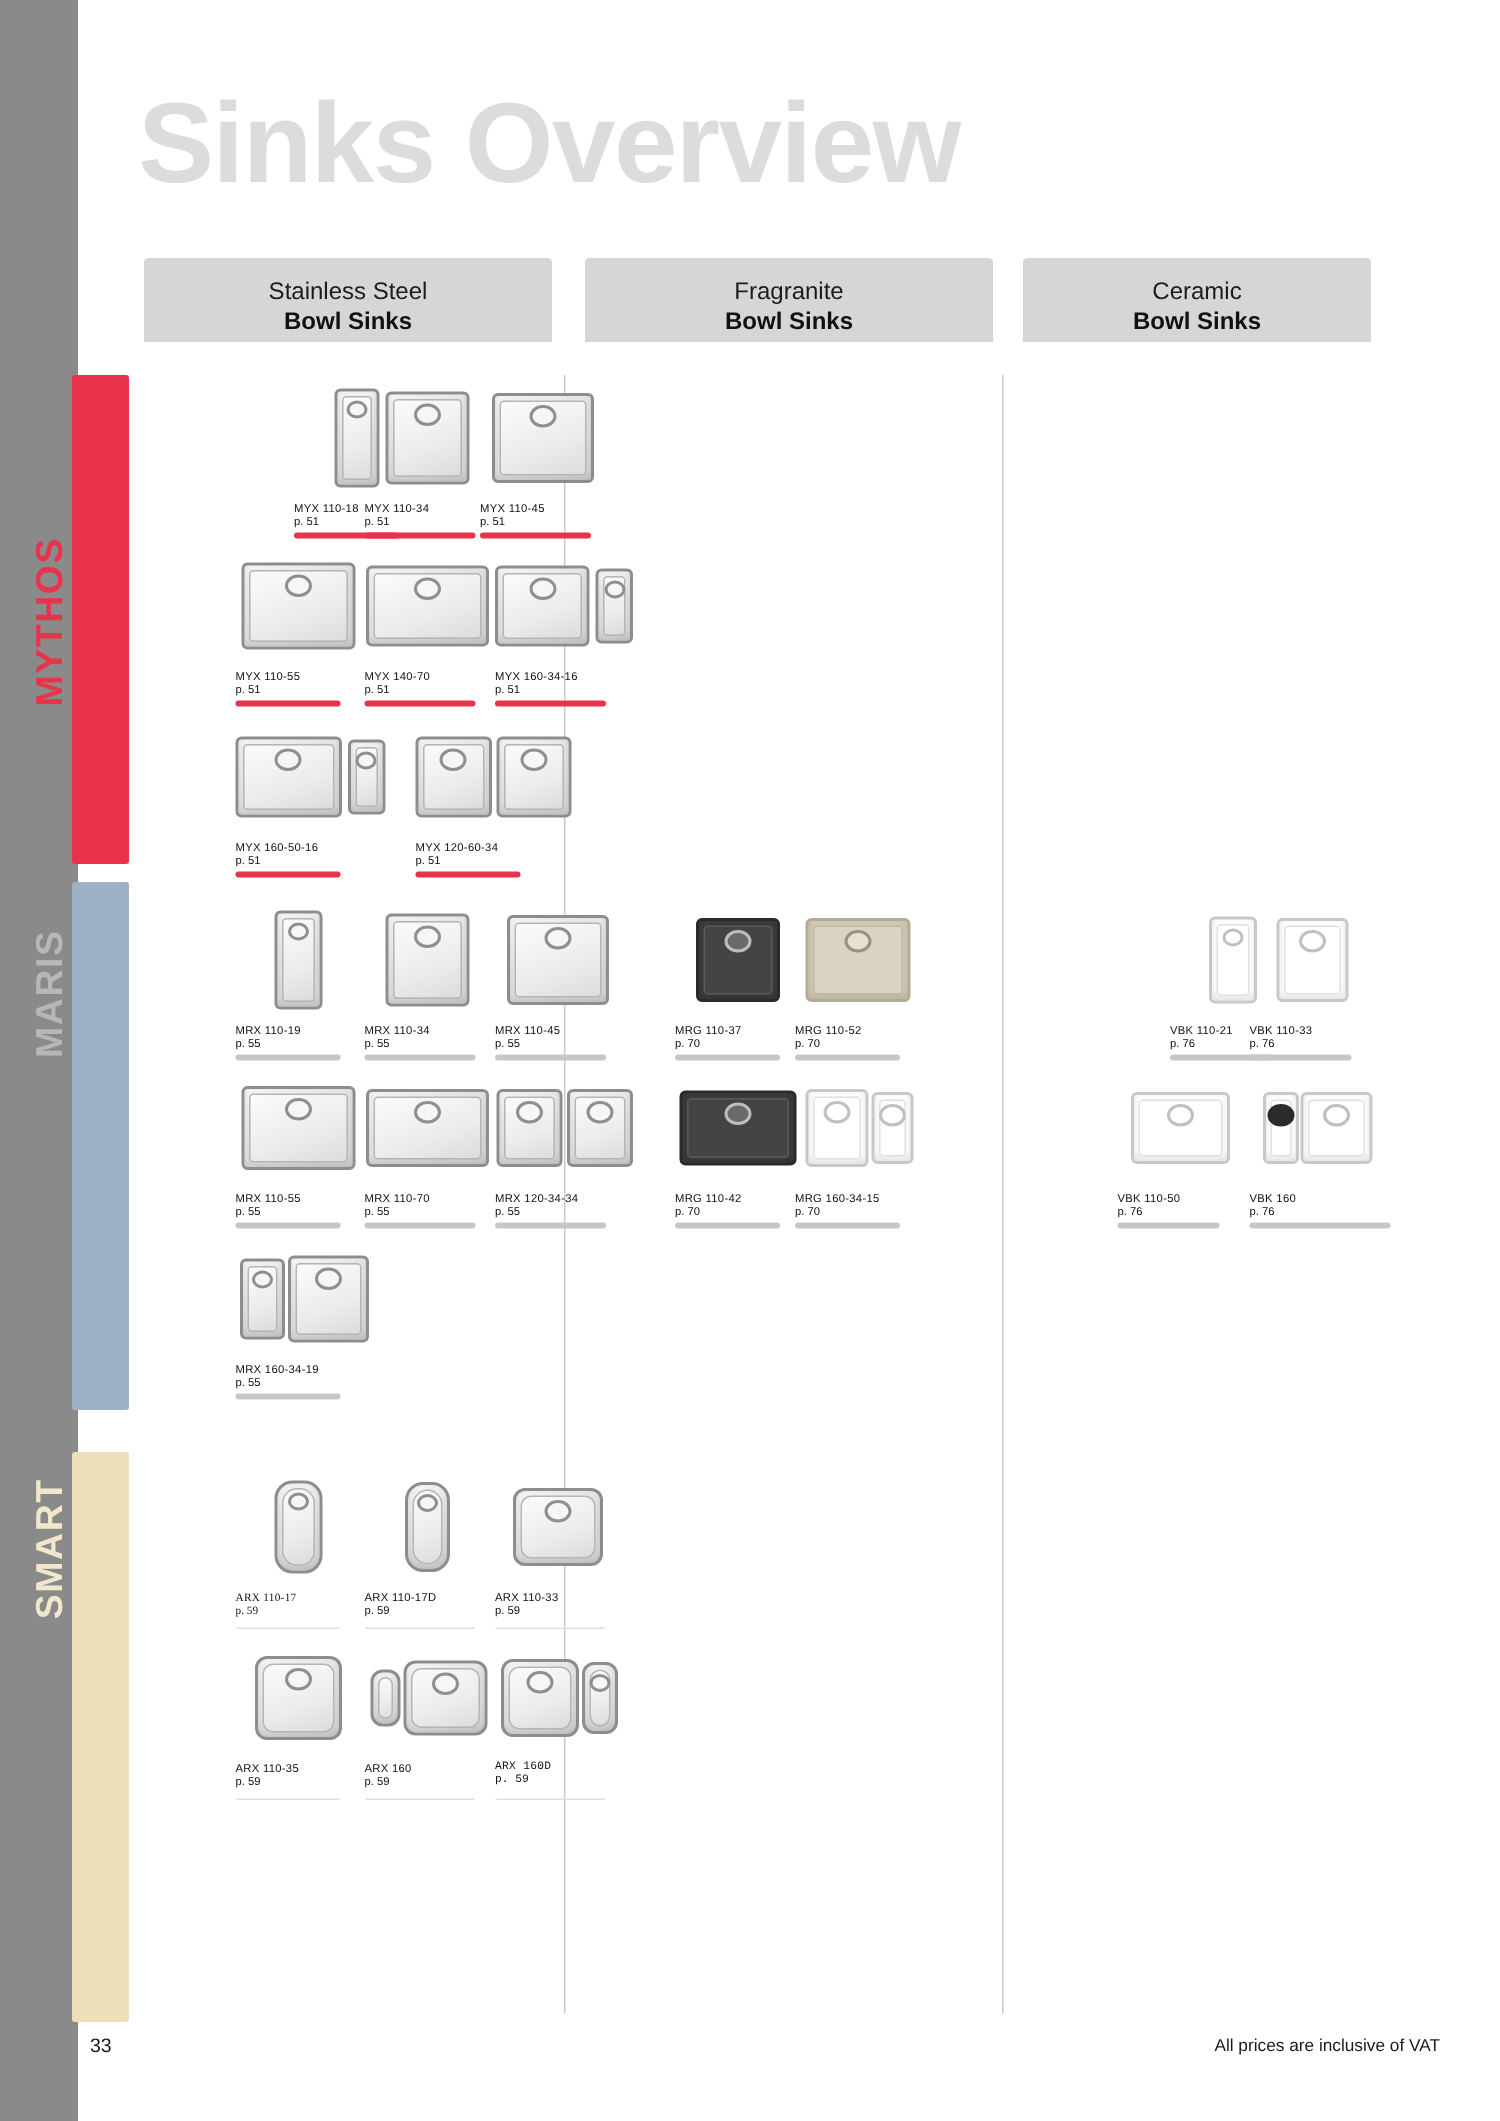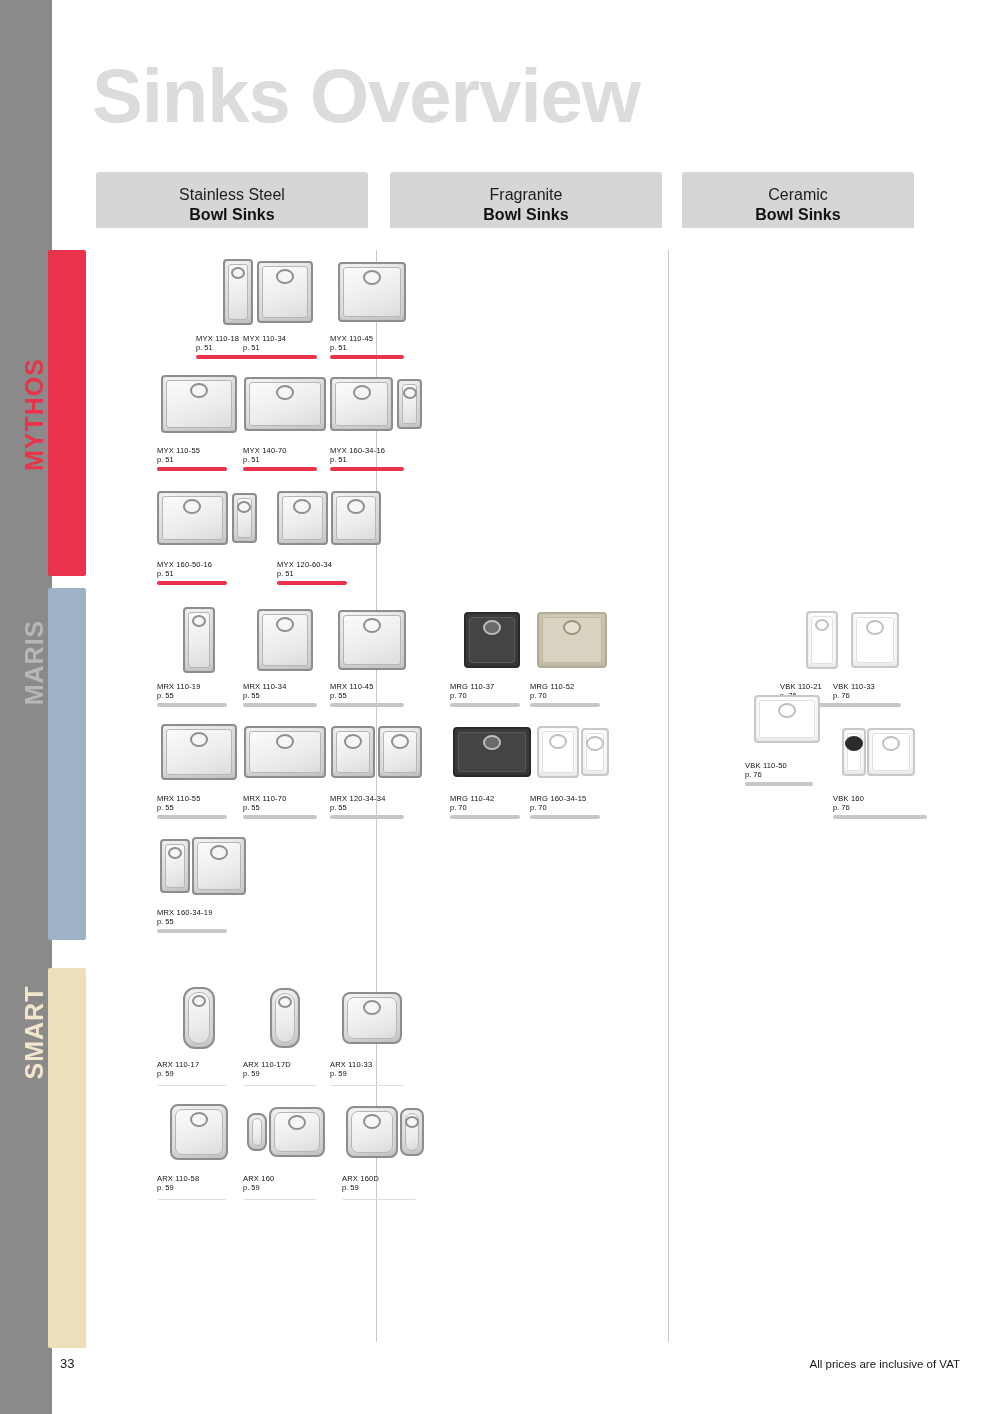--- a/index.html
+++ b/index.html
@@ -173,21 +173,21 @@
         <div class="drain"></div>
       </div>
   </div>
   <div class="cap">
     <div class="model">MYX 110-34</div>
     <div class="pg">p. 51</div>
   </div>
   <div class="rule red" style="width:74px;"></div>
 </div>
 
-<div class="cell" style="left:330px;top:252px;">
+<div class="cell" style="left:320px;top:252px;">
   <div class="thumb">
     <div class="basin" style="position:relative;width:64px;height:56px;">
         <div class="inner"></div>
         <div class="drain"></div>
       </div>
   </div>
   <div class="cap">
     <div class="model">MYX 110-45</div>
     <div class="pg">p. 51</div>
   </div>
@@ -463,21 +463,21 @@
         <div class="drain"></div>
       </div>
   </div>
   <div class="cap">
     <div class="model">VBK 110-33</div>
     <div class="pg">p. 76</div>
   </div>
   <div class="rule grey" style="width:68px;"></div>
 </div>
 
-<div class="cell" style="left:745px;top:679px;">
+<div class="cell" style="left:745px;top:712px;">
   <div class="thumb">
     <div class="basin ceramic" style="position:relative;width:62px;height:44px;">
         <div class="inner"></div>
         <div class="drain"></div>
       </div>
   </div>
   <div class="cap">
     <div class="model">VBK 110-50</div>
     <div class="pg">p. 76</div>
   </div>
@@ -495,21 +495,21 @@
         <div class="drain"></div>
       </div>
   </div>
   <div class="cap">
     <div class="model">VBK 160</div>
     <div class="pg">p. 76</div>
   </div>
   <div class="rule grey" style="width:94px;"></div>
 </div>
 
-<div class="cell" style="left:157px;top:978px;width:46px;">
+<div class="cell" style="left:157px;top:978px;width:46px;font-family:Liberation Serif, serif;">
   <div class="thumb">
     <div class="basin small" style="position:relative;width:28px;height:58px;border-radius:12px;">
         <div class="inner" style="border-radius:10px;"></div>
         <div class="drain"></div>
       </div>
   </div>
   <div class="cap">
     <div class="model">ARX 110-17</div>
     <div class="pg">p. 59</div>
   </div>
@@ -545,21 +545,21 @@
 </div>
 
 <div class="cell" style="left:157px;top:1092px;">
   <div class="thumb">
     <div class="basin" style="position:relative;width:54px;height:52px;border-radius:8px;">
         <div class="inner" style="border-radius:7px;"></div>
         <div class="drain"></div>
       </div>
   </div>
   <div class="cap">
-    <div class="model">ARX 110-58</div>
+    <div class="model">ARX 110-35</div>
     <div class="pg">p. 59</div>
   </div>
   <div class="rule none" style="width:70px;"></div>
 </div>
 
 <div class="cell" style="left:243px;top:1092px;width:86px;">
   <div class="thumb" style="width:86px;gap:2px;">
     <div class="basin small" style="position:relative;width:16px;height:34px;border-radius:8px;">
         <div class="inner" style="border-radius:7px;"></div>
       </div>
@@ -568,21 +568,21 @@
         <div class="drain"></div>
       </div>
   </div>
   <div class="cap">
     <div class="model">ARX 160</div>
     <div class="pg">p. 59</div>
   </div>
   <div class="rule none" style="width:74px;"></div>
 </div>
 
-<div class="cell" style="left:342px;top:1092px;width:86px;">
+<div class="cell" style="left:330px;top:1092px;width:86px;font-family:Liberation Mono, monospace;">
   <div class="thumb" style="width:86px;gap:2px;">
     <div class="basin" style="position:relative;width:48px;height:48px;border-radius:8px;">
         <div class="inner" style="border-radius:7px;"></div>
         <div class="drain"></div>
       </div>
     <div class="basin small" style="position:relative;width:20px;height:44px;border-radius:8px;">
         <div class="inner" style="border-radius:7px;"></div>
         <div class="drain"></div>
       </div>
   </div>

